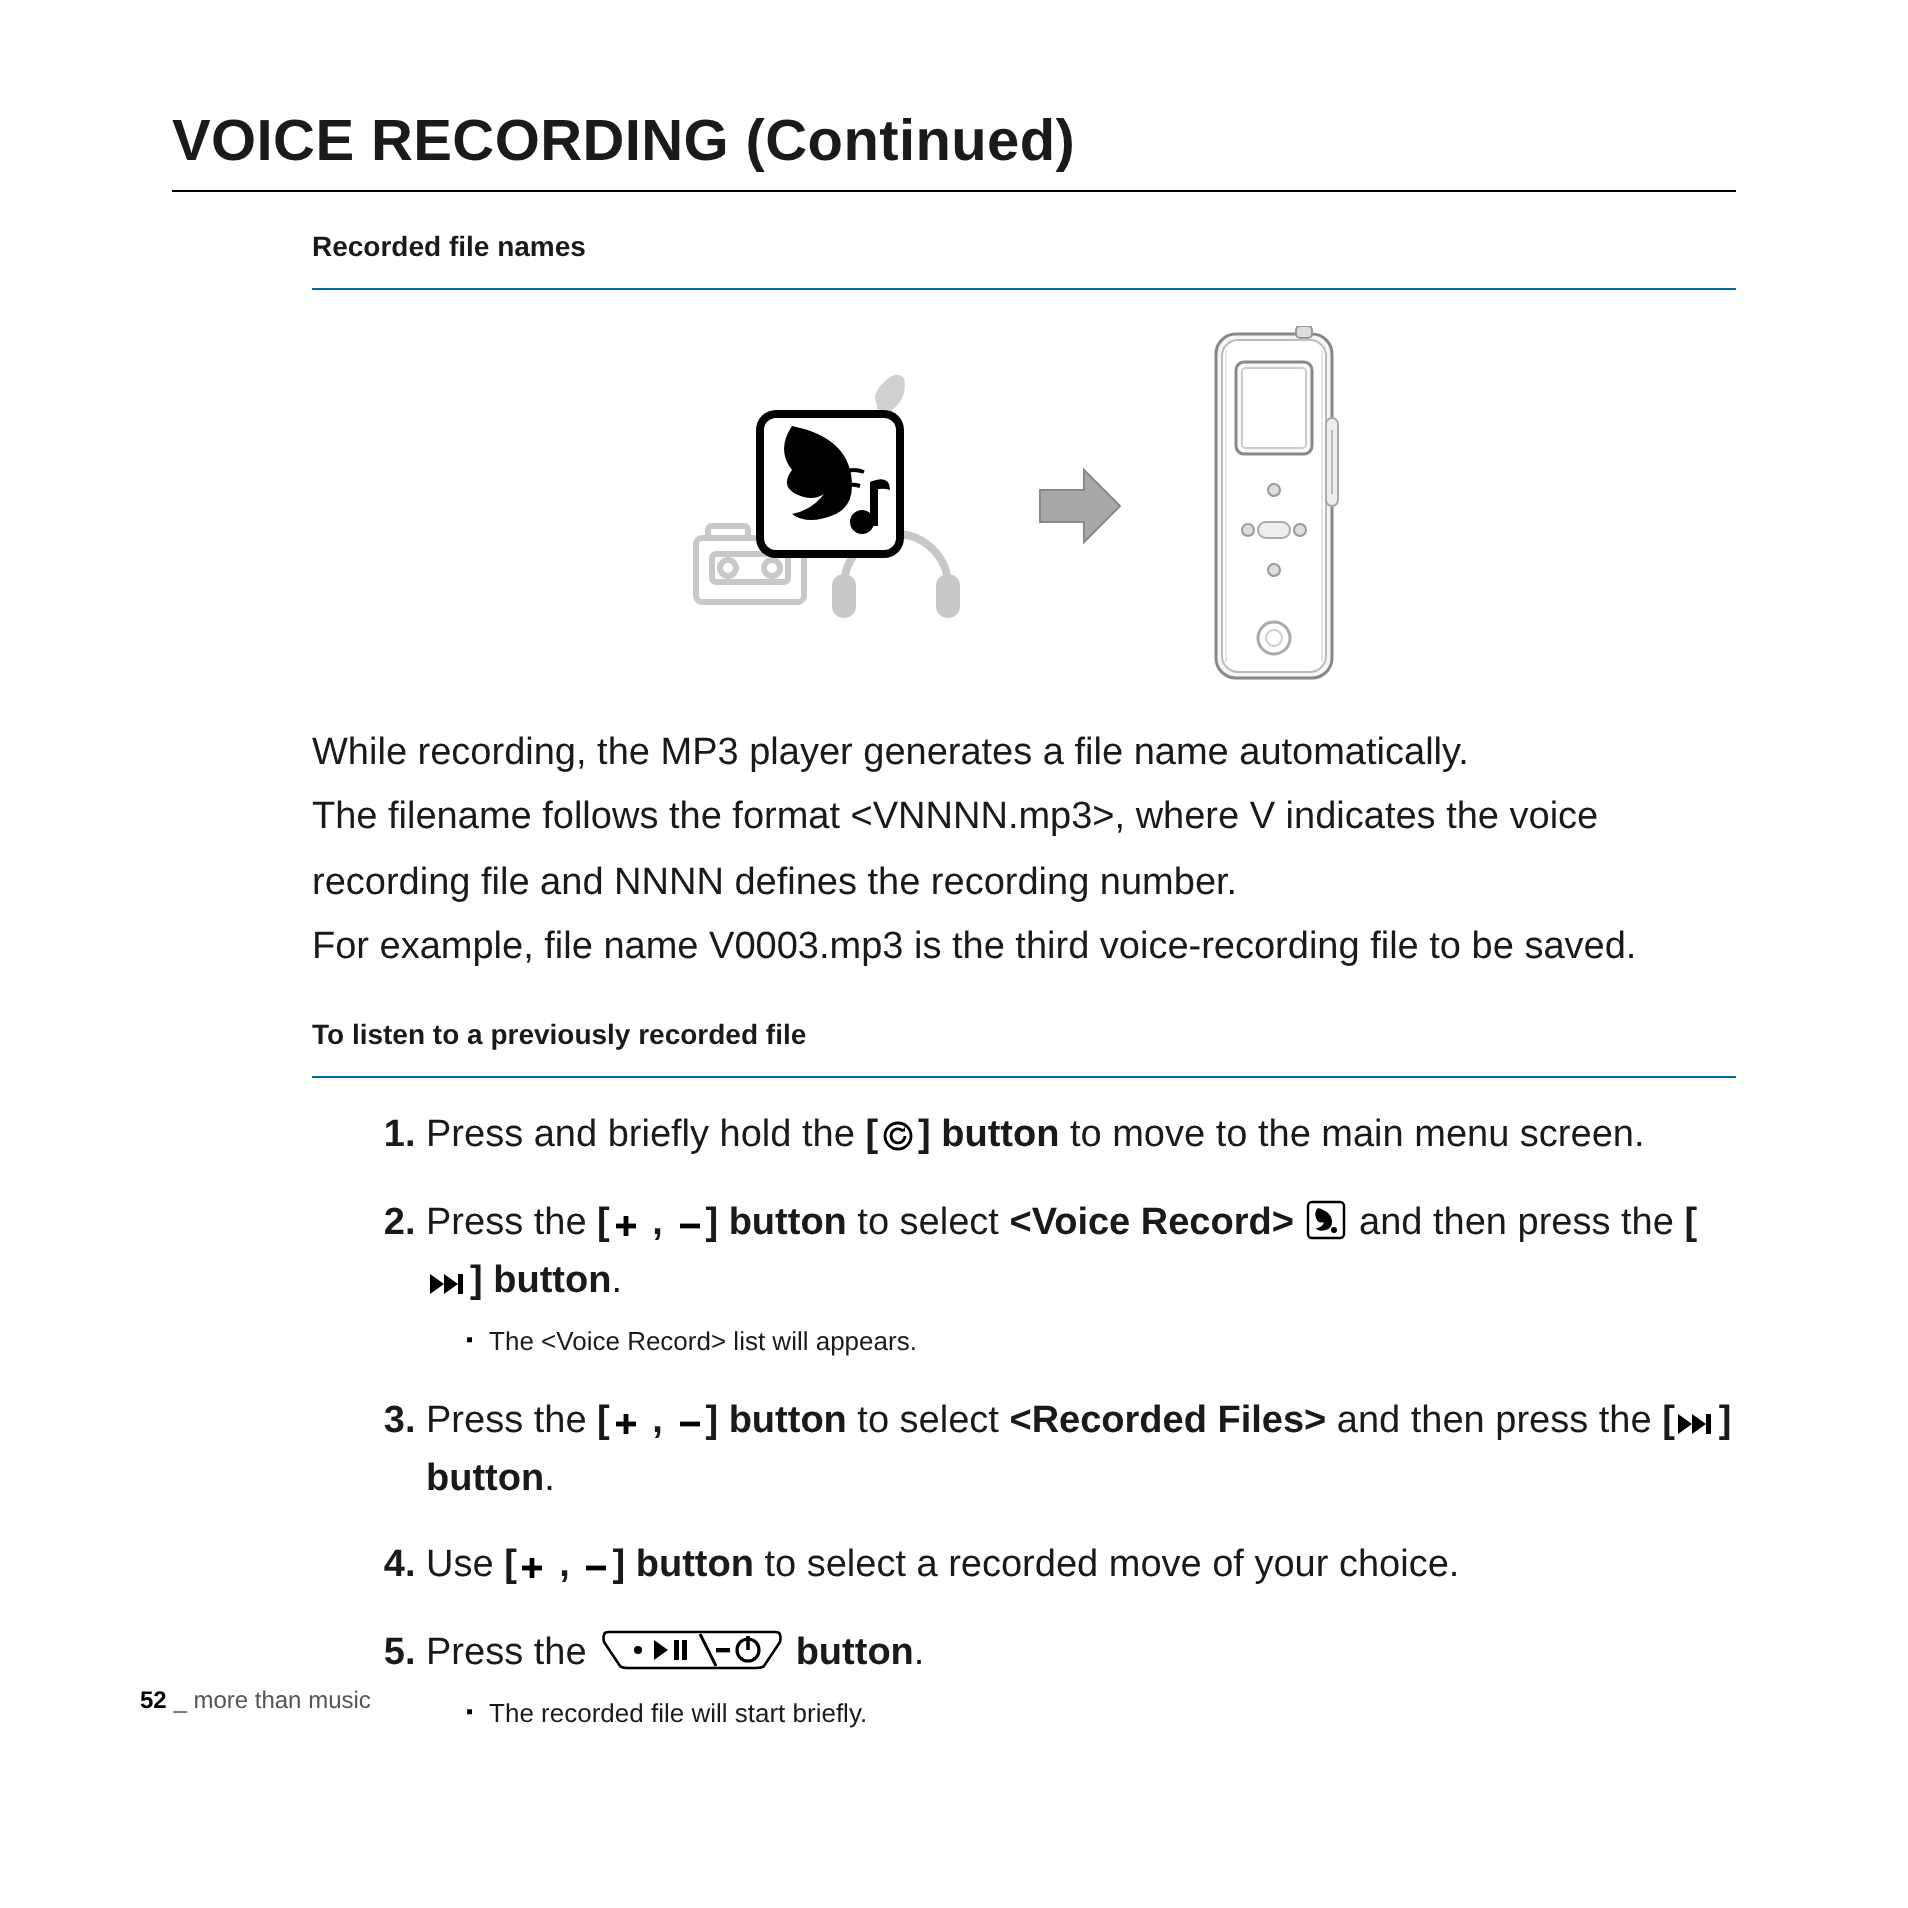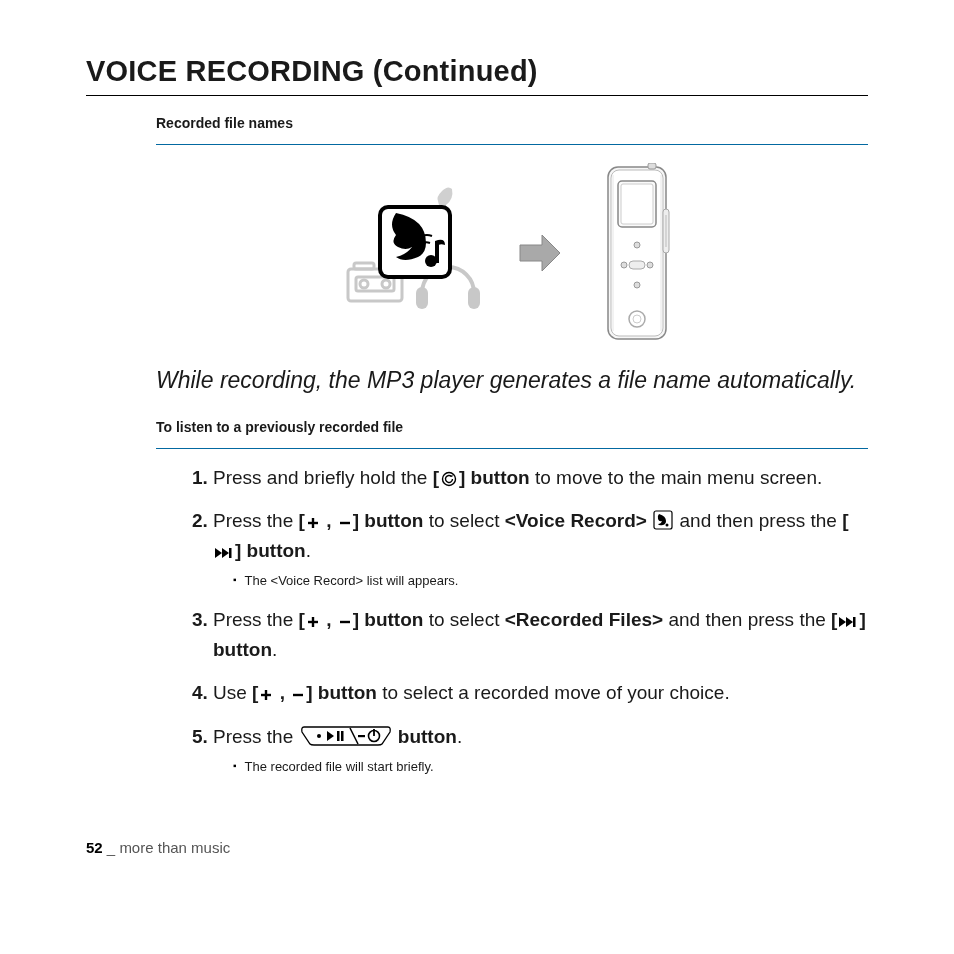--- a/index.html
+++ b/index.html
@@ -43,24 +43,23 @@
   .voice-icon-group {
     position: relative;
     width: 140px;
     height: 140px;
   }
   .voice-icon-group svg { position:absolute; }
   .arrow { width: 44px; height: 44px; }
   .device { width: 84px; height: 180px; }
   p.body {
     margin: 0 0 0 70px;
-    font-size: 23px;
+    font-size: 19px;
     line-height: 1.7;
     color: #1a1a1a;
-    font-style: italic;
   }
   ol.steps {
     margin: 14px 0 0 70px;
     padding-left: 24px;
     font-size: 19px;
     line-height: 1.55;
   }
   ol.steps > li {
     margin-bottom: 14px;
     margin-left: 33px;
@@ -82,23 +81,23 @@
     color: #000;
   }
   .inline-icon {
     display: inline-block;
     vertical-align: -3px;
     margin: 0 1px;
   }
   .inline-icon svg { display:block; }
   .footer {
     position: absolute;
-    left: 86px;
+    left: 70px;
     bottom: 34px;
-    font-size: 15px;
+    font-size: 12px;
     color: #555;
   }
   .footer .pg {
     font-weight: bold;
     color: #000;
   }
 </style>
 </head>
 <body>
 
@@ -174,20 +173,22 @@
           <circle cx="29" cy="152" r="4" fill="#fff" stroke="#ccc"></circle>
 
           <line x1="5" y1="8" x2="5" y2="164" stroke="#e6e6e6"></line>
           <line x1="53" y1="8" x2="53" y2="164" stroke="#e6e6e6"></line>
         </g>
       </svg>
     </div>
   </div>
 
   <p class="body">While recording, the MP3 player generates a file name automatically.</p>
+  <p class="body">The filename follows the format &lt;VNNNN.mp3&gt;, where V indicates the voice recording file and NNNN defines the recording number.</p>
+  <p class="body">For example, file name V0003.mp3 is the third voice-recording file to be saved.</p>
 
   <h2 class="sub-title">To listen to a previously recorded file</h2>
 
   <ol class="steps">
 
     <li>
       <span>Press and briefly hold the </span><b><span>[</span><span class="inline-icon"><svg width="18" height="16" viewBox="0 0 18 16">
               <circle cx="9" cy="8" r="6.5" fill="none" stroke="#000" stroke-width="1.4"></circle>
               <path d="M12.5 8 a3.5 3.5 0 1 1 -1 -2.5" fill="none" stroke="#000" stroke-width="1.4"></path>
               <path d="M12.5 3.5 l0 2.2 l-2.2 0z" fill="#000"></path>

